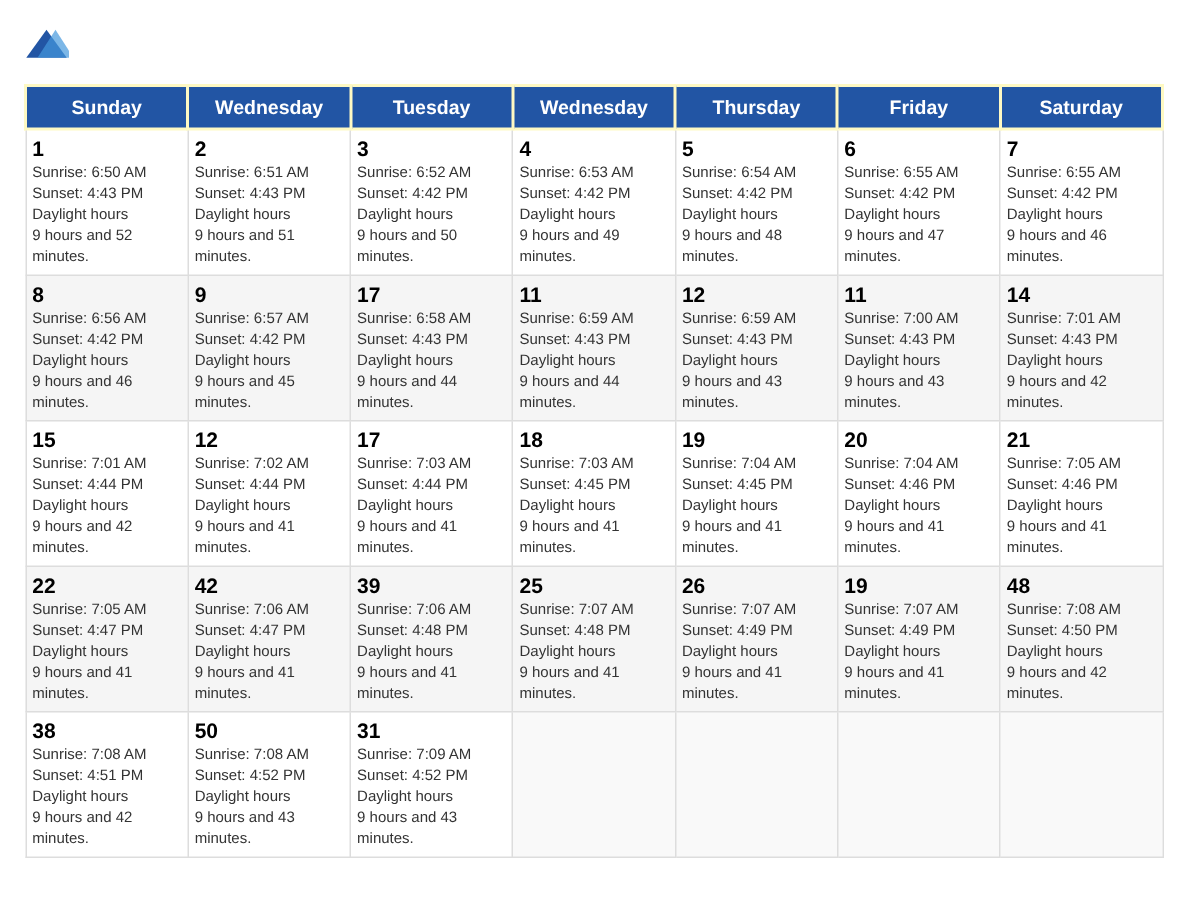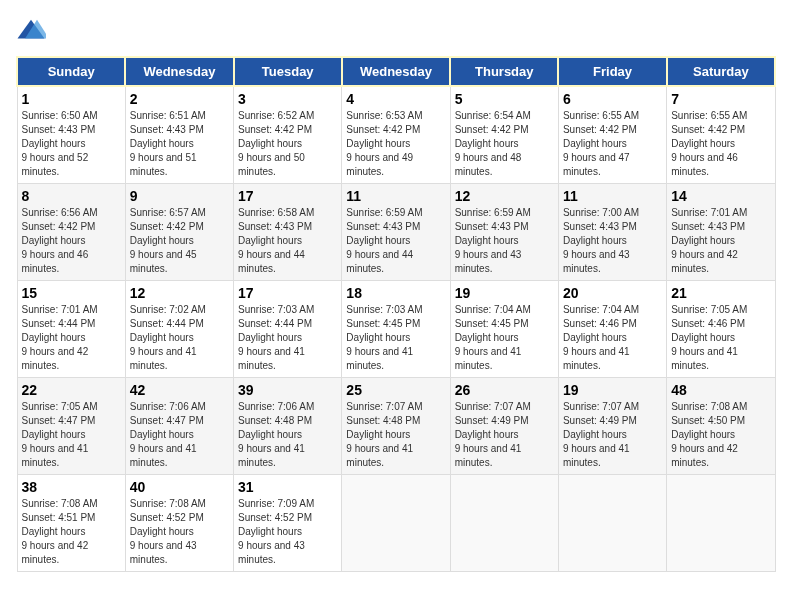--- a/index.html
+++ b/index.html
@@ -390,21 +390,21 @@
         <td>
         <span class="day-num">38</span>
         <div class="day-info">
           Sunrise: 7:08 AM<br>
           Sunset: 4:51 PM<br>
           Daylight hours<br>
           9 hours and 42 minutes.
         </div>
       </td>
         <td>
-        <span class="day-num">40</span>
+        <span class="day-num">50</span>
         <div class="day-info">
           Sunrise: 7:08 AM<br>
           Sunset: 4:52 PM<br>
           Daylight hours<br>
           9 hours and 43 minutes.
         </div>
       </td>
         <td>
         <span class="day-num">31</span>
         <div class="day-info">

